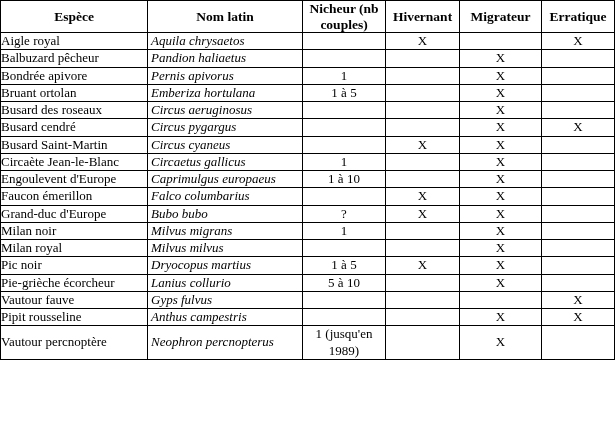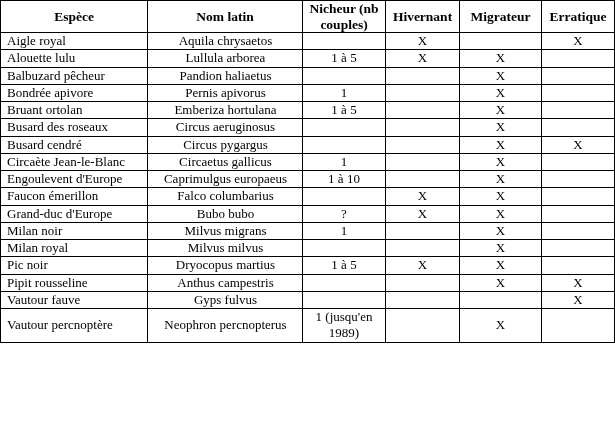--- a/index.html
+++ b/index.html
@@ -34,24 +34,25 @@
     height: 31px;
     font-size: 13.5px;
     line-height: 1.15;
   }
   .species-table td {
     height: 16px;
     line-height: 1.25;
   }
   td.c-espece {
     text-align: left;
-    padding-left: 6px;
+    padding-left: 0;
   }
   td.c-latin {
-    text-align: center;
+    font-style: italic;
+    text-align: left;
     padding-left: 3px;
   }
   td.c-center {
     text-align: center;
   }
 </style>
 </head>
 <body>
 
 <div class="page">
@@ -77,28 +78,20 @@
     <tbody id="species-tbody">
   <tr>
     <td class="c-espece">Aigle royal</td>
     <td class="c-latin">Aquila chrysaetos</td>
     <td class="c-center"></td>
     <td class="c-center">X</td>
     <td class="c-center"></td>
     <td class="c-center">X</td>
   </tr>
 
-  <tr>
-    <td class="c-espece">Alouette lulu</td>
-    <td class="c-latin">Lullula arborea</td>
-    <td class="c-center">1 à 5</td>
-    <td class="c-center">X</td>
-    <td class="c-center">X</td>
-    <td class="c-center"></td>
-  </tr>
 
   <tr>
     <td class="c-espece">Balbuzard pêcheur</td>
     <td class="c-latin">Pandion haliaetus</td>
     <td class="c-center"></td>
     <td class="c-center"></td>
     <td class="c-center">X</td>
     <td class="c-center"></td>
   </tr>
 
@@ -131,20 +124,28 @@
 
   <tr>
     <td class="c-espece">Busard cendré</td>
     <td class="c-latin">Circus pygargus</td>
     <td class="c-center"></td>
     <td class="c-center"></td>
     <td class="c-center">X</td>
     <td class="c-center">X</td>
   </tr>
 
+  <tr>
+    <td class="c-espece">Busard Saint-Martin</td>
+    <td class="c-latin">Circus cyaneus</td>
+    <td class="c-center"></td>
+    <td class="c-center">X</td>
+    <td class="c-center">X</td>
+    <td class="c-center"></td>
+  </tr>
 
   <tr>
     <td class="c-espece">Circaète Jean-le-Blanc</td>
     <td class="c-latin">Circaetus gallicus</td>
     <td class="c-center">1</td>
     <td class="c-center"></td>
     <td class="c-center">X</td>
     <td class="c-center"></td>
   </tr>
 
@@ -197,36 +198,44 @@
 
   <tr>
     <td class="c-espece">Pic noir</td>
     <td class="c-latin">Dryocopus martius</td>
     <td class="c-center">1 à 5</td>
     <td class="c-center">X</td>
     <td class="c-center">X</td>
     <td class="c-center"></td>
   </tr>
 
+  <tr>
+    <td class="c-espece">Pie-grièche écorcheur</td>
+    <td class="c-latin">Lanius collurio</td>
+    <td class="c-center">5 à 10</td>
+    <td class="c-center"></td>
+    <td class="c-center">X</td>
+    <td class="c-center"></td>
+  </tr>
+
+  <tr>
+    <td class="c-espece">Vautour fauve</td>
+    <td class="c-latin">Gyps fulvus</td>
+    <td class="c-center"></td>
+    <td class="c-center"></td>
+    <td class="c-center"></td>
+    <td class="c-center">X</td>
+  </tr>
 
   <tr>
     <td class="c-espece">Pipit rousseline</td>
     <td class="c-latin">Anthus campestris</td>
     <td class="c-center"></td>
     <td class="c-center"></td>
     <td class="c-center">X</td>
-    <td class="c-center">X</td>
-  </tr>
-
-  <tr>
-    <td class="c-espece">Vautour fauve</td>
-    <td class="c-latin">Gyps fulvus</td>
-    <td class="c-center"></td>
-    <td class="c-center"></td>
-    <td class="c-center"></td>
     <td class="c-center">X</td>
   </tr>
 
   <tr>
     <td class="c-espece">Vautour percnoptère</td>
     <td class="c-latin">Neophron percnopterus</td>
     <td class="c-center">1 (jusqu'en 1989)</td>
     <td class="c-center"></td>
     <td class="c-center">X</td>
     <td class="c-center"></td>

